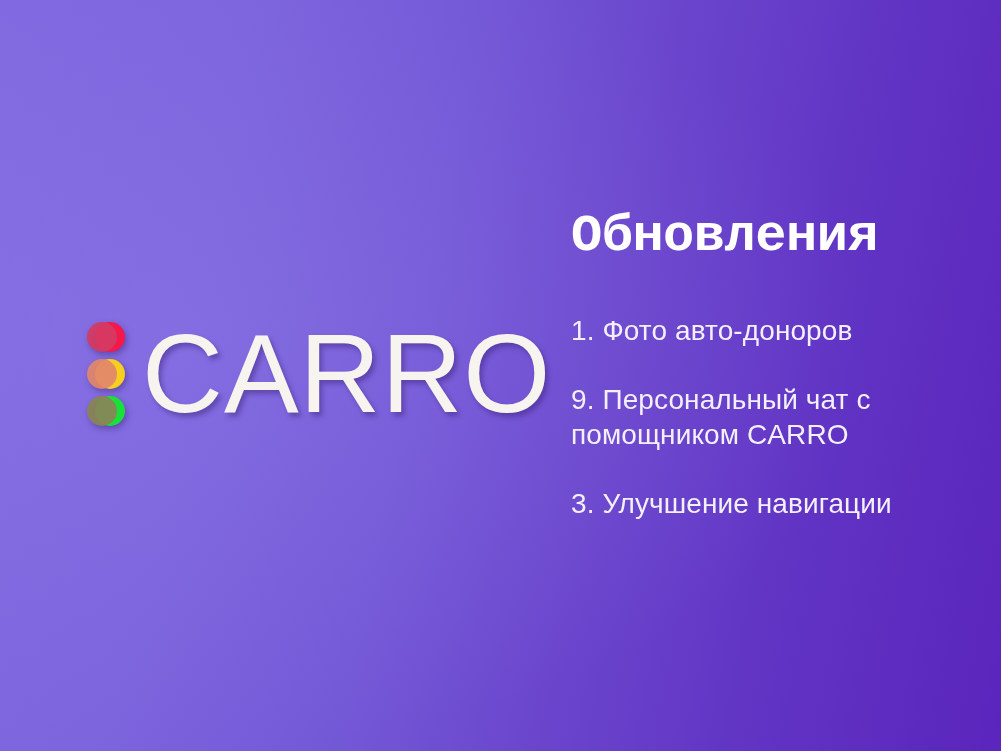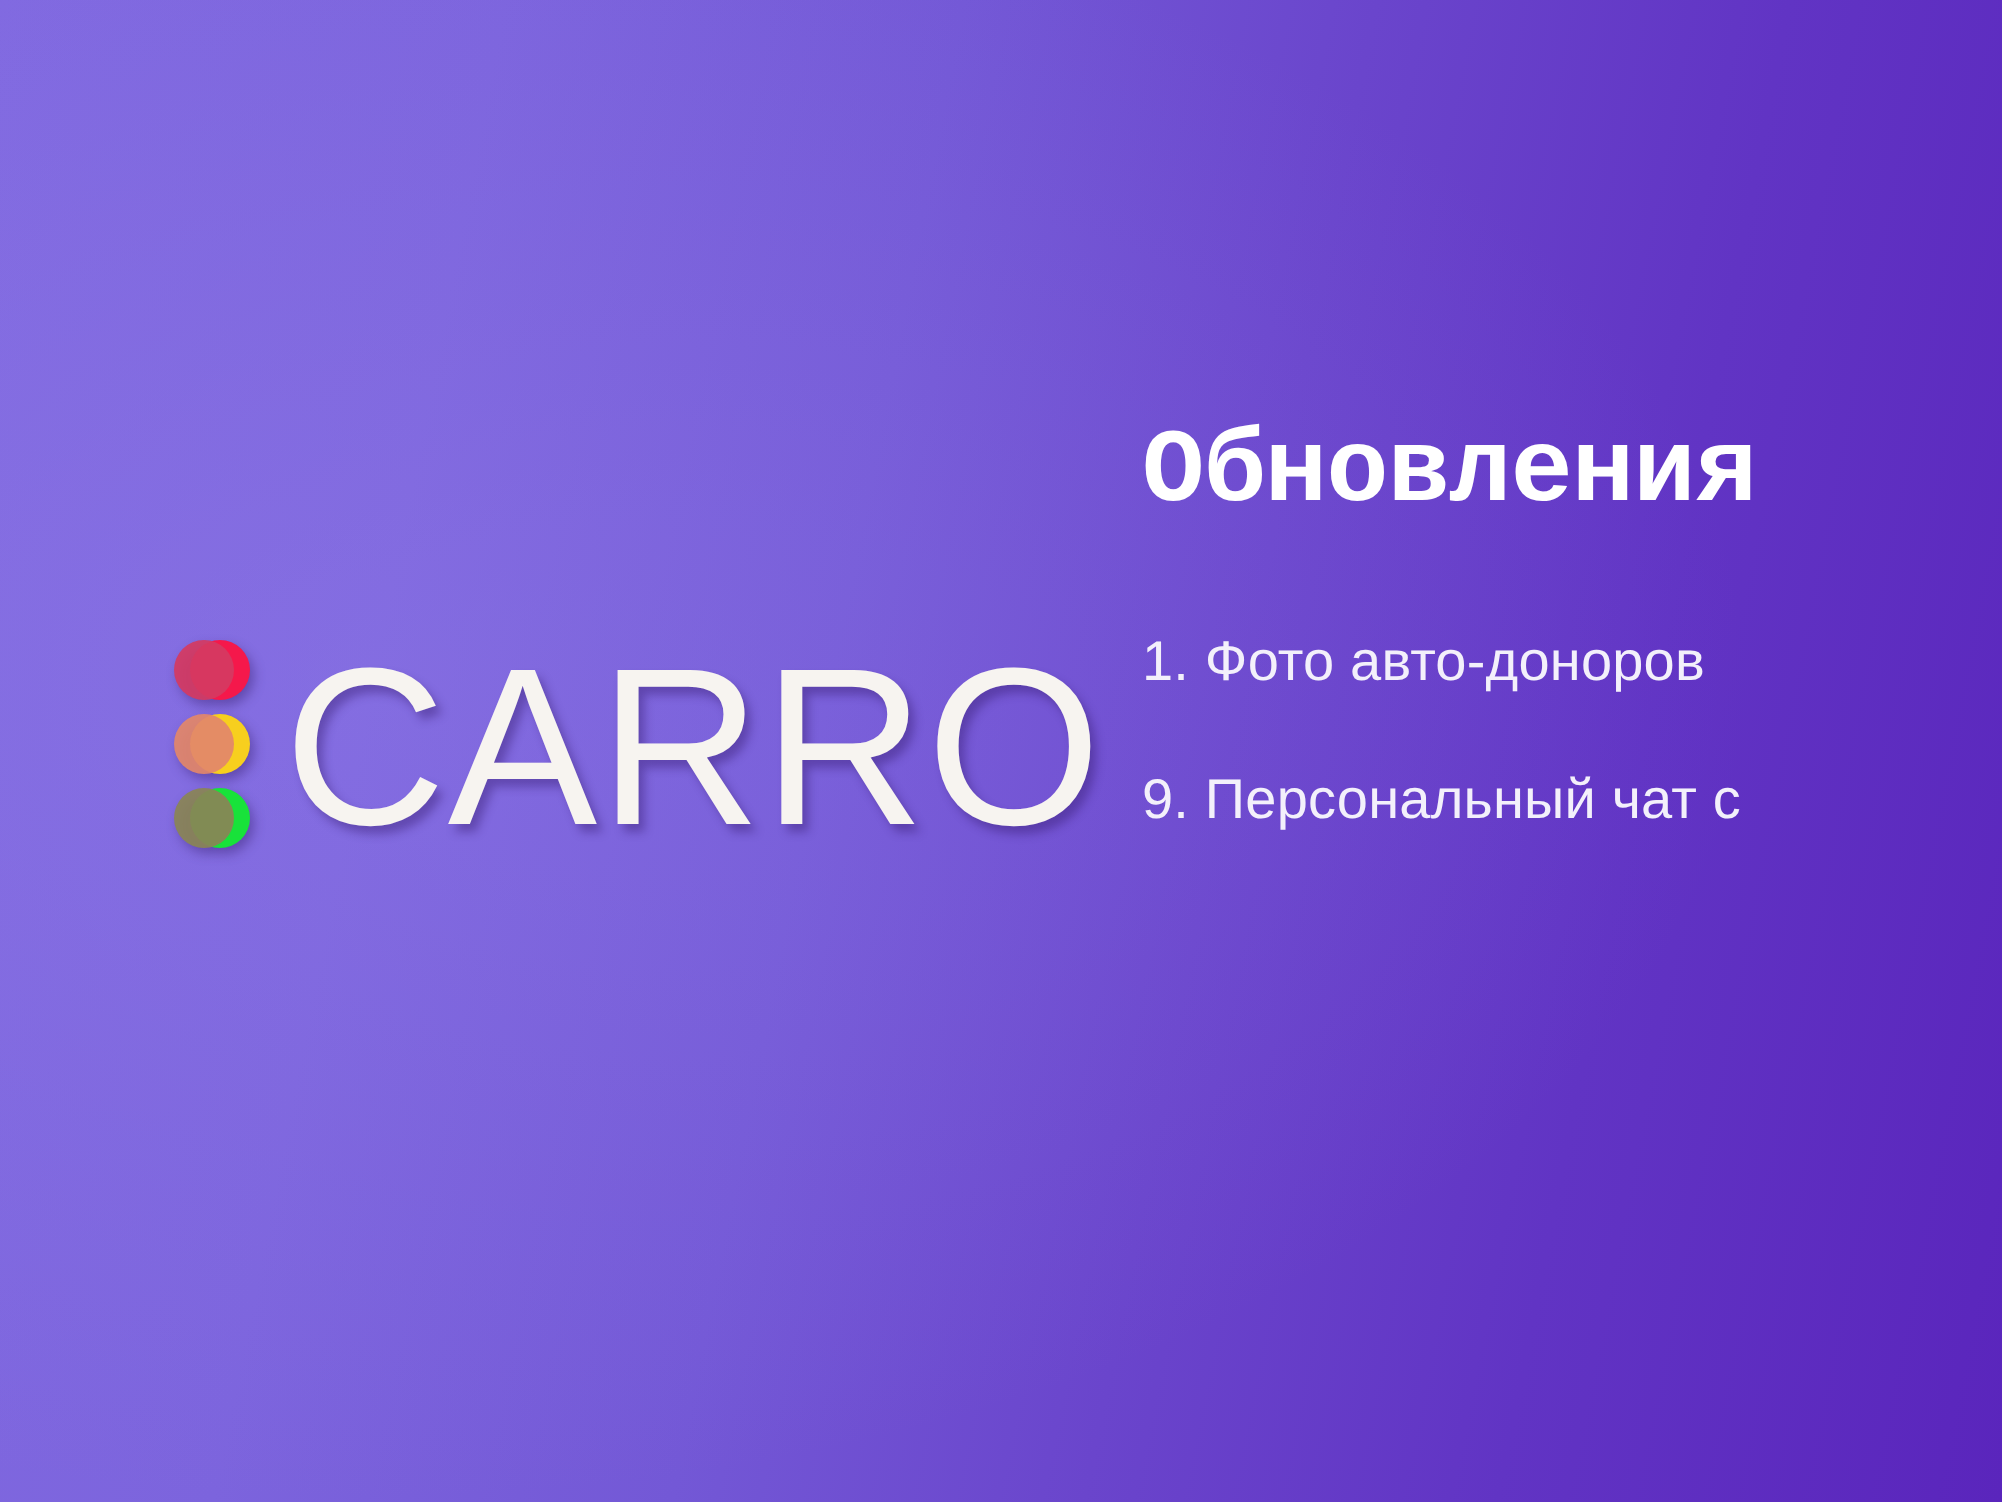--- a/index.html
+++ b/index.html
@@ -33,21 +33,21 @@
       radial-gradient(120% 95% at 18% 45%, rgba(150,130,235,0.30) 0%, rgba(150,130,235,0.0) 58%);
     pointer-events: none;
   }
 
   
   .logo-lockup {
     position: absolute;
     left: 86px;
     top: 318px;
     display: flex;
-    align-items: flex-start;
+    align-items: center;
     z-index: 3;
   }
 
   .logo-dots {
     position: relative;
     width: 42px;
     height: 108px;
     flex: 0 0 auto;
     margin-right: 14px;
   }
@@ -152,18 +152,22 @@
   <div class="content">
 
     <h1 class="heading">Обновления</h1>
 
     <p class="bullet">
       <span class="ln">1. Фото авто-доноров</span>
     </p>
 
     <p class="bullet">
       <span class="ln">9. Персональный чат с</span>
+      <span class="ln">помощником CARRO</span>
     </p>
 
+    <p class="bullet">
+      <span class="ln">3. Улучшение навигации</span>
+    </p>
 
   </div>
 
 </div>
 
 </body></html>

